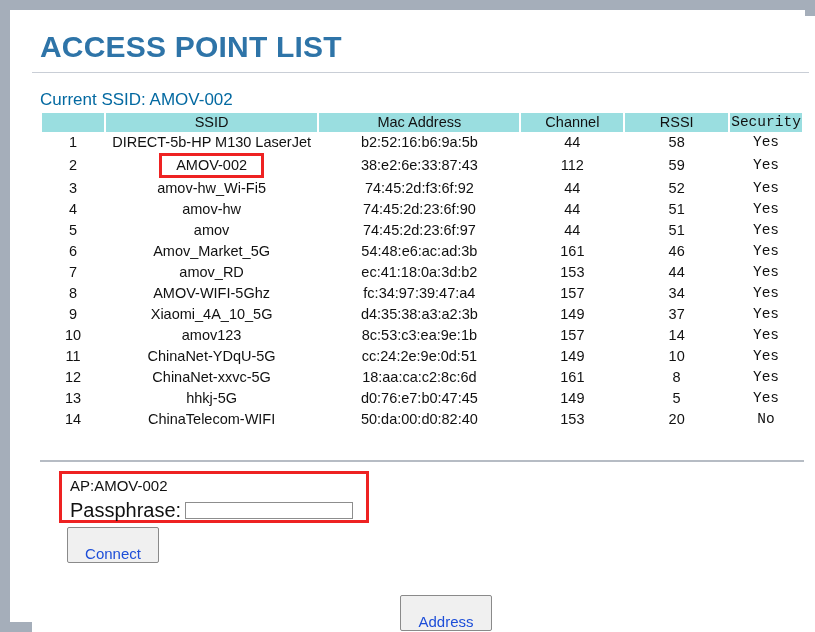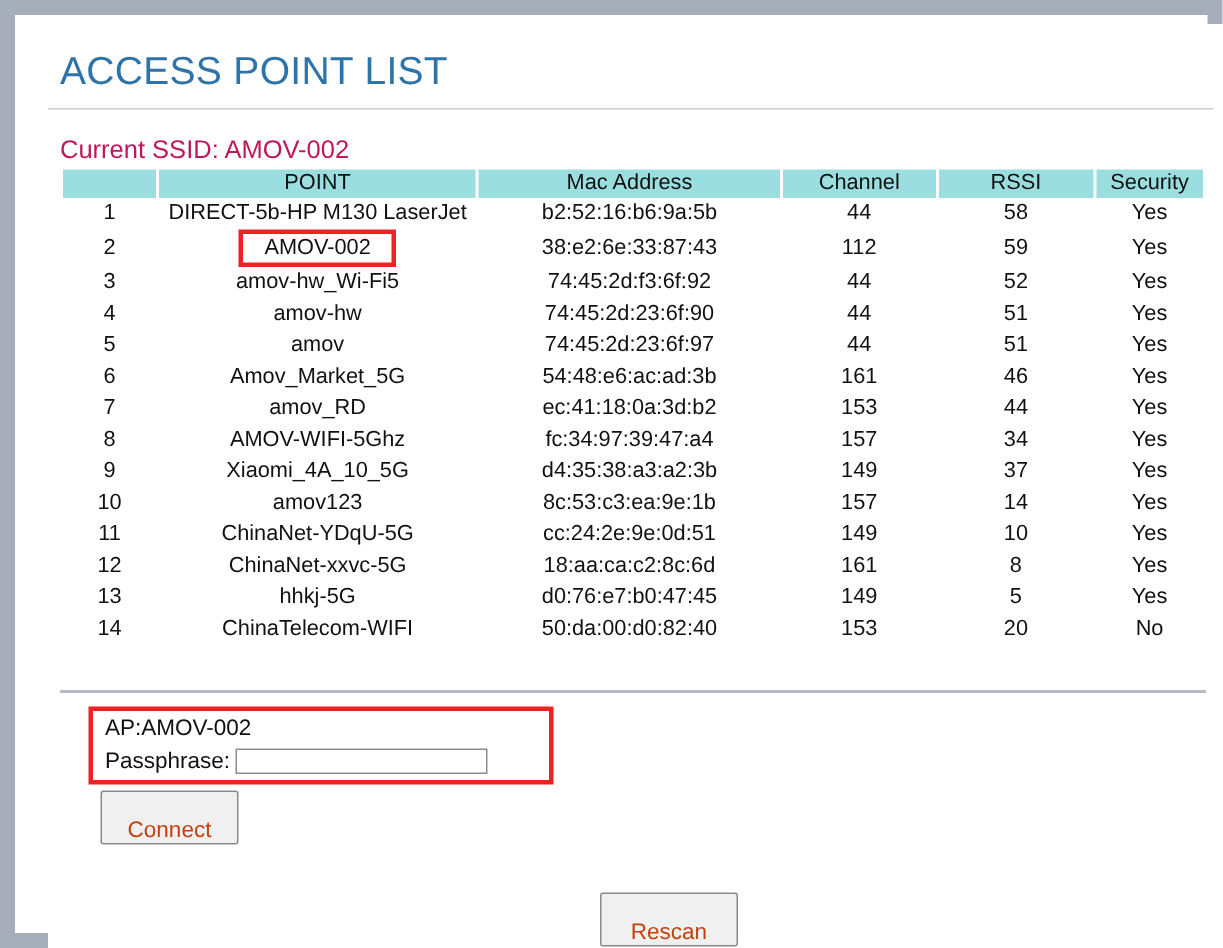--- a/index.html
+++ b/index.html
@@ -40,23 +40,23 @@
 
   
   #title-bar {
     position: absolute;
     left: 0;
     top: 8px;
     width: 776px;
     height: 52px;
   }
   #page-title {
-    font-size: 26px;
+    font-size: 30px;
     color: #2e74a8;
-    font-weight: normal;
+    font-weight: bold;
     letter-spacing: 0.2px;
     margin: 0;
     padding: 0 0 0 8px;
     line-height: 46px;
     white-space: nowrap;
   }
   #title-rule {
     position: absolute;
     left: 0;
     top: 56px;
@@ -64,21 +64,21 @@
     height: 1px;
     background: #c9ced6;
   }
 
   
   #current-ssid {
     position: absolute;
     left: 8px;
     top: 74px;
     font-size: 17px;
-    color: #be185d;
+    color: #0369a1;
     white-space: nowrap;
   }
 
   
   #ap-table {
     position: absolute;
     left: 8px;
     top: 97px;
     width: 764px;
     border-collapse: separate;
@@ -102,21 +102,21 @@
     padding: 0;
     text-align: center;
     background: #ffffff;
     white-space: nowrap;
   }
   .col-idx   { width: 64px; }
   .col-ssid  { width: 212px; }
   .col-mac   { width: 204px; }
   .col-chan  { width: 104px; }
   .col-rssi  { width: 106px; }
-  .col-sec   { width: 72px; }
+  .col-sec   { width: 72px; font-family: Liberation Mono, monospace; }
 
   
   .ssid-highlight {
     display: inline-block;
     border: 3px solid #ee2222;
     padding: 0px 14px;
     line-height: 19px;
     background: #ffffff;
   }
 
@@ -151,21 +151,21 @@
     white-space: nowrap;
   }
   #passphrase-row {
     position: absolute;
     left: 8px;
     top: 25px;
     display: flex;
     align-items: center;
   }
   #passphrase-label {
-    font-size: 15px;
+    font-size: 20px;
     color: #111111;
     white-space: nowrap;
   }
   #passphrase-input {
     margin-left: 4px;
     width: 168px;
     height: 17px;
     box-sizing: border-box;
     border: 1px solid #8d8d8d;
     background: #ffffff;
@@ -176,21 +176,21 @@
   }
 
   
   .btn {
     box-sizing: border-box;
     background: #f0f0f0;
     border: 1px solid #8a8a8a;
     border-radius: 2px;
     font-family: "Liberation Sans", sans-serif;
     font-size: 15px;
-    color: #c2410c;
+    color: #1d4ed8;
     cursor: pointer;
     padding: 17px;
   }
   #connect-button {
     position: absolute;
     left: 35px;
     top: 511px;
     width: 92px;
     height: 22px;
   }
@@ -212,21 +212,21 @@
       <h1 id="page-title">ACCESS POINT LIST</h1>
     </div>
     <div id="title-rule"></div>
 
     <div id="current-ssid">Current SSID: AMOV-002</div>
 
     <table id="ap-table">
       <thead>
         <tr>
           <th class="col-idx"></th>
-          <th class="col-ssid">POINT</th>
+          <th class="col-ssid">SSID</th>
           <th class="col-mac">Mac Address</th>
           <th class="col-chan">Channel</th>
           <th class="col-rssi">RSSI</th>
           <th class="col-sec">Security</th>
         </tr>
       </thead>
       <tbody id="ap-table-body">
           <tr>
             <td class="col-idx">1</td>
             <td class="col-ssid">DIRECT-5b-HP M130 LaserJet</td>
@@ -347,16 +347,16 @@
     <div id="connect-form">
       <div id="ap-label">AP:AMOV-002</div>
       <div id="passphrase-row">
         <span id="passphrase-label">Passphrase:</span>
         <input id="passphrase-input" type="text" placeholder="" style="">
       </div>
     </div>
 
     <button id="connect-button" class="btn">Connect</button>
 
-    <button id="rescan-button" class="btn">Rescan</button>
+    <button id="rescan-button" class="btn">Address</button>
 
   </div>
 </div>
 
 </body></html>

